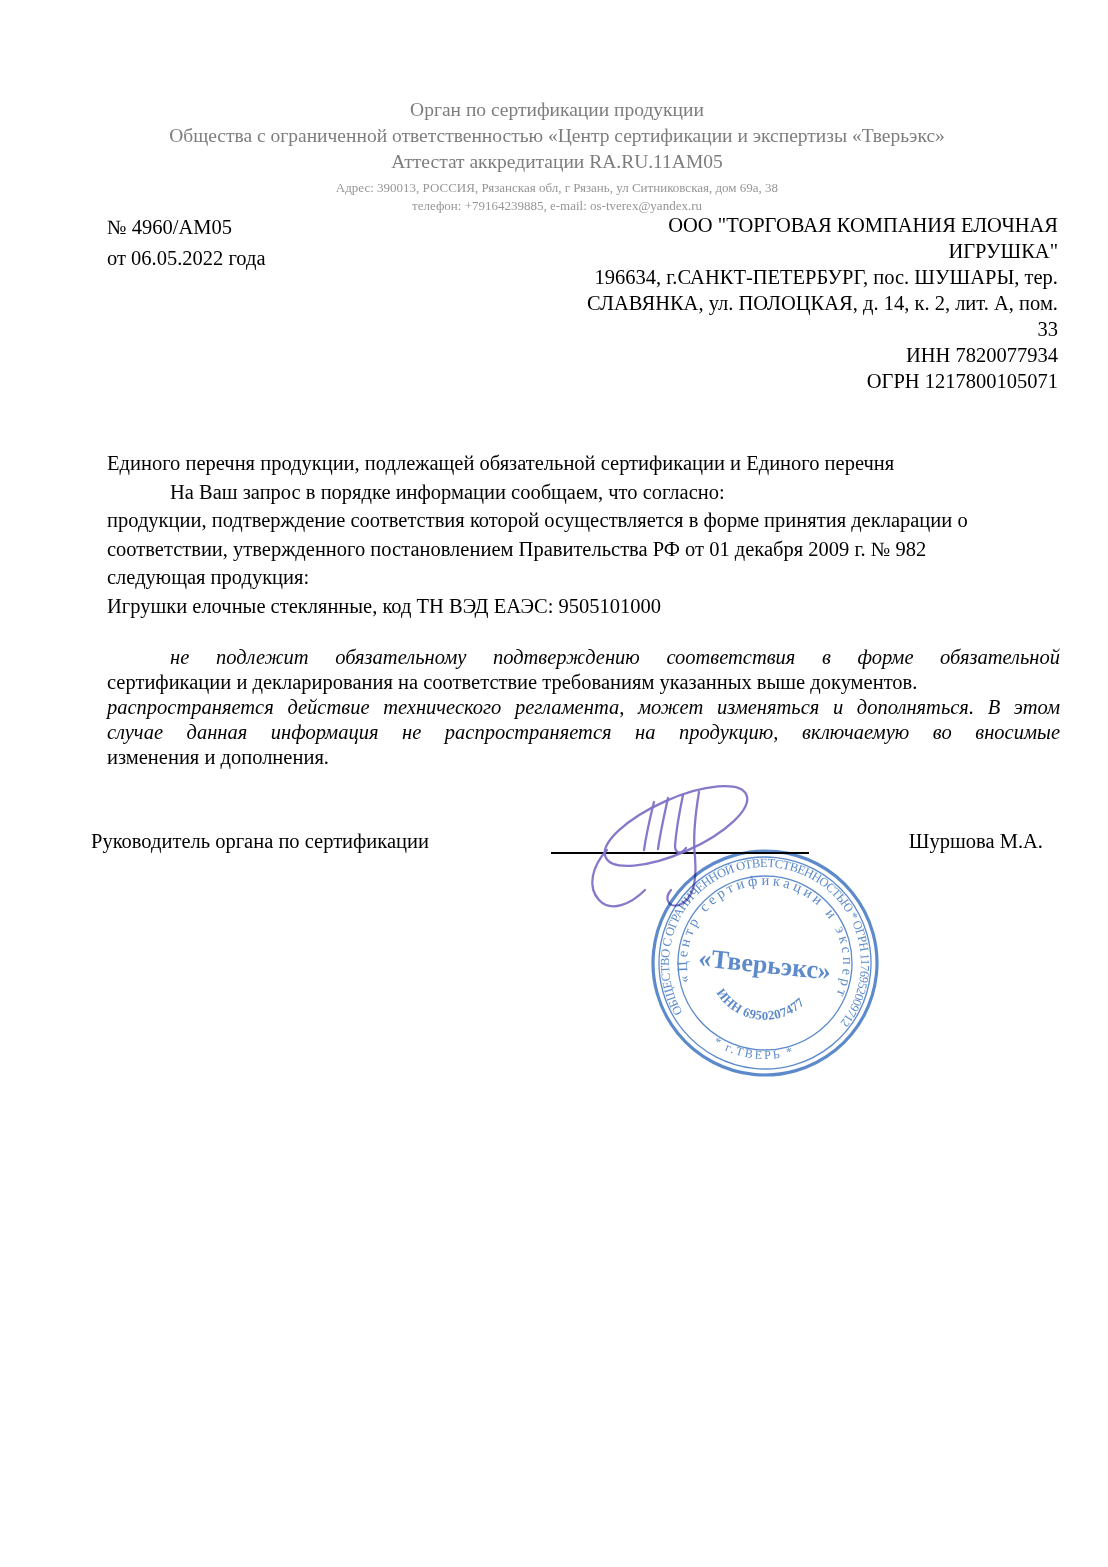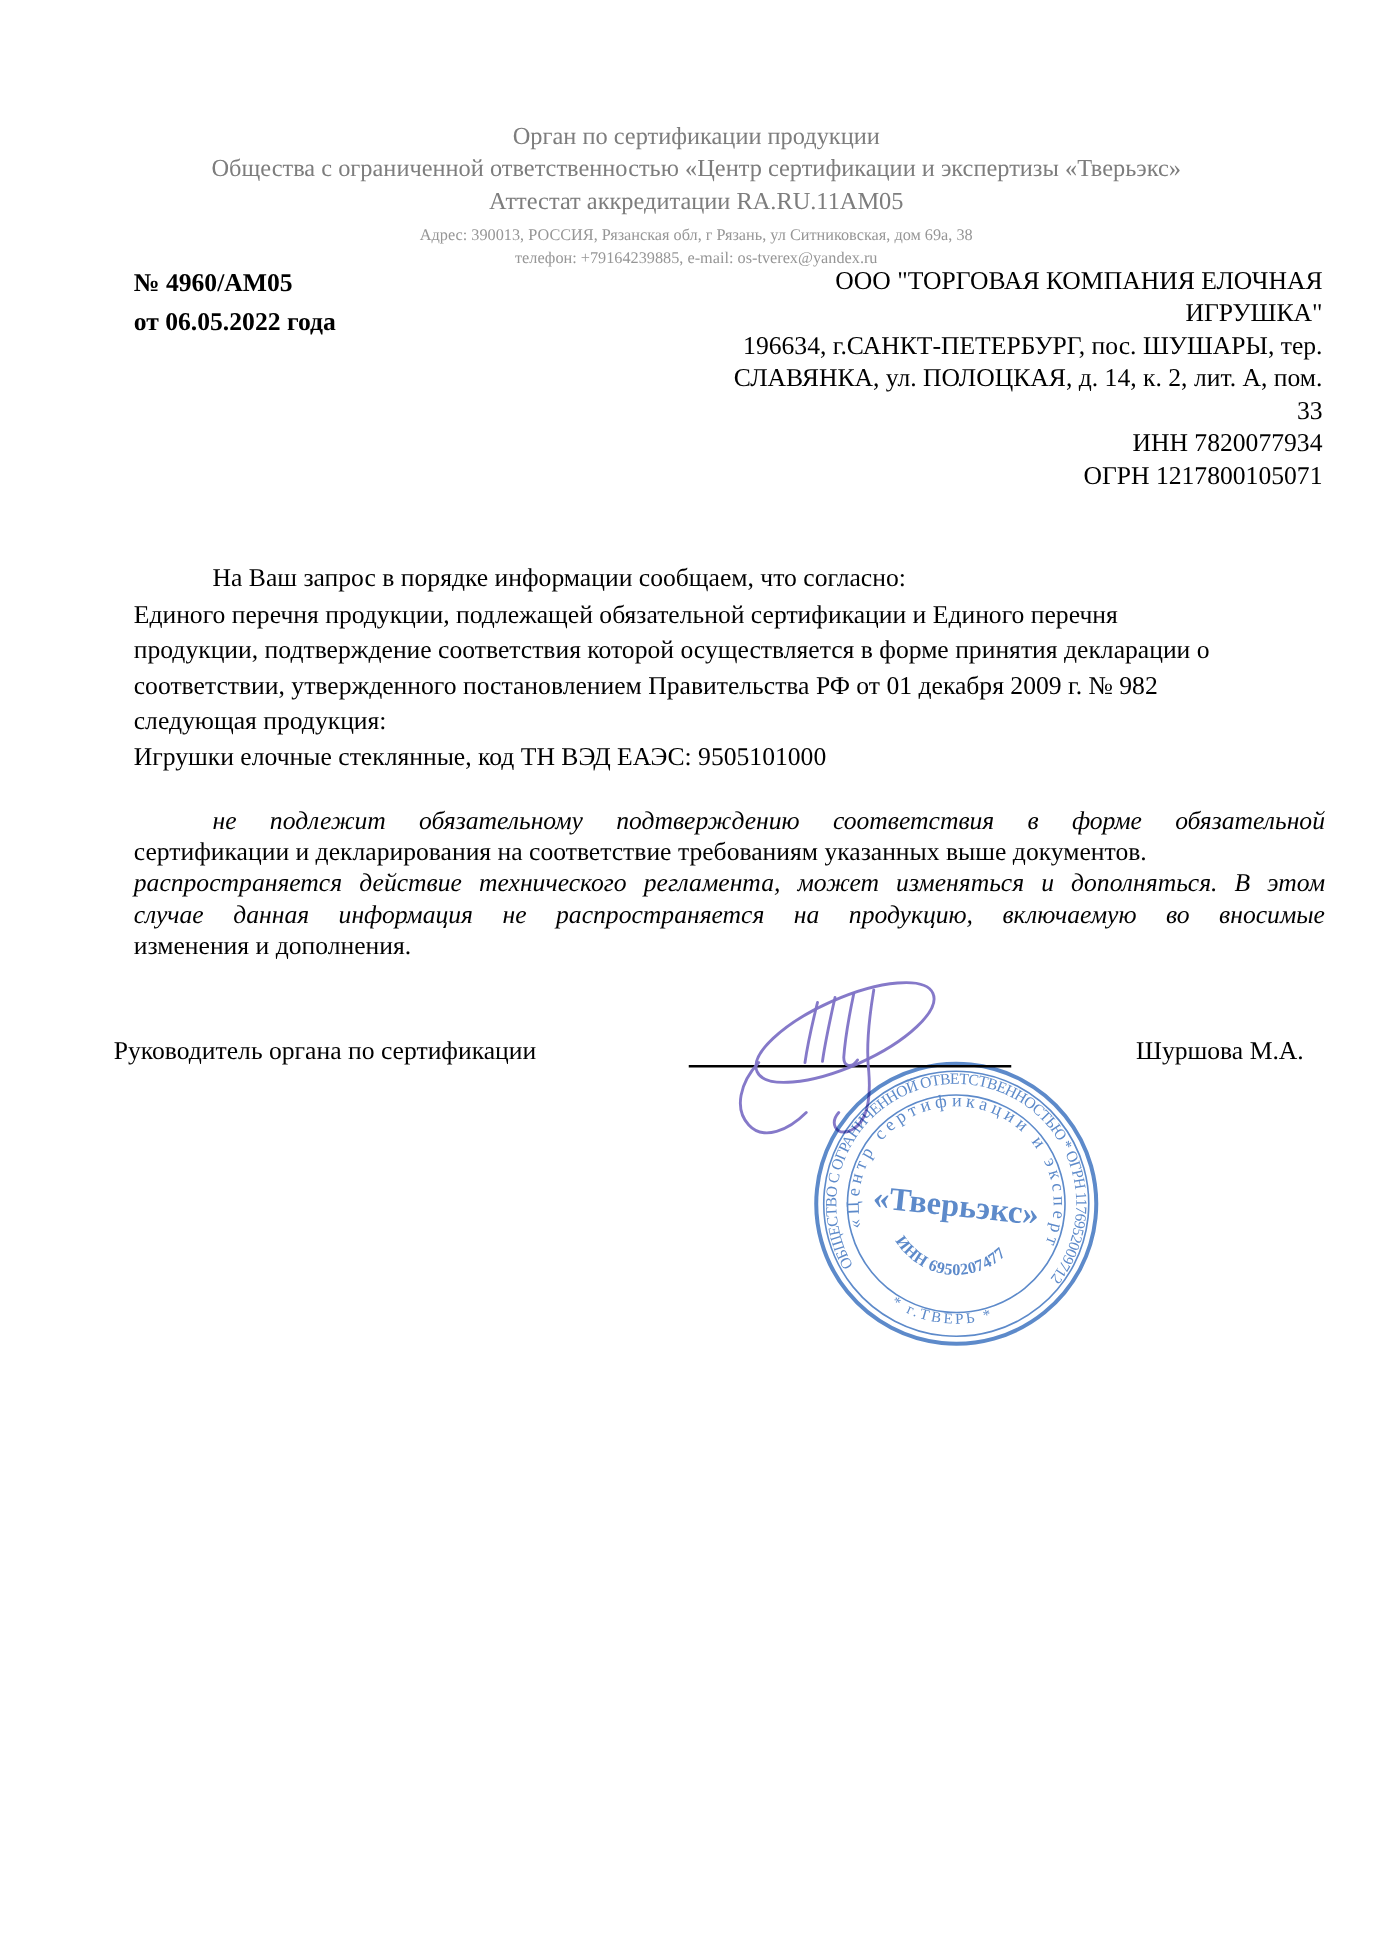--- a/index.html
+++ b/index.html
@@ -6,21 +6,21 @@
   .page{position:relative;width:1108px;height:1567px;background:#ffffff;overflow:hidden;
         font-family:"Liberation Serif","DejaVu Serif",serif;color:#000;}
 
   
   .letterhead{position:absolute;top:55px;left:3px;width:100%;text-align:center;margin-top:42px;}
   .h-main{font-size:19.5px;line-height:26px;color:var(--hdr,#7d7d7d);}
   .h-subwrap{margin-top:4px;}
   .h-sub{font-size:13px;line-height:18px;color:var(--hdr-light,#969696);}
 
   
-  .ref{position:absolute;left:107px;top:212px;font-size:20.5px;line-height:31px;font-weight:bold;}
+  .ref{position:absolute;left:107px;top:212px;font-size:20.5px;line-height:31px;}
   .recipient{position:absolute;right:50px;top:212px;width:640px;text-align:right;
              font-size:20.5px;line-height:26px;}
 
   
   .body-block{position:absolute;left:107px;top:449px;width:953px;font-size:20.5px;}
   .b1{line-height:28.5px;}
   .ind{padding-left:63px;}
   .gap{height:25px;}
   .jl{line-height:25px;text-align:justify;text-align-last:justify;font-style:italic;}
   .pl{line-height:25px;}
@@ -66,22 +66,22 @@
     <div>ООО "ТОРГОВАЯ КОМПАНИЯ ЕЛОЧНАЯ</div>
     <div>ИГРУШКА"</div>
     <div>196634, г.САНКТ-ПЕТЕРБУРГ, пос. ШУШАРЫ, тер.</div>
     <div>СЛАВЯНКА, ул. ПОЛОЦКАЯ, д. 14, к. 2, лит. А, пом.</div>
     <div>33</div>
     <div>ИНН 7820077934</div>
     <div>ОГРН 1217800105071</div>
   </div>
 
   <div class="body-block">
+    <div class="b1">Единого перечня продукции, подлежащей обязательной сертификации и Единого перечня</div>
     <div class="b1 ind">На Ваш запрос в порядке информации сообщаем, что согласно:</div>
-    <div class="b1">Единого перечня продукции, подлежащей обязательной сертификации и Единого перечня</div>
     <div class="b1">продукции, подтверждение соответствия которой осуществляется в форме принятия декларации о</div>
     <div class="b1">соответствии, утвержденного постановлением Правительства РФ от 01 декабря 2009 г. № 982</div>
     <div class="b1">следующая продукция:</div>
     <div class="b1">Игрушки елочные стеклянные, код ТН ВЭД ЕАЭС: 9505101000</div>
     <div class="gap"></div>
     <div class="jl ind">не подлежит обязательному подтверждению соответствия в форме обязательной</div>
     <div class="pl">сертификации и декларирования на соответствие требованиям указанных выше документов.</div>
     <div class="jl">распространяется действие технического регламента, может изменяться и дополняться. В этом</div>
     <div class="jl">случае данная информация не распространяется на продукцию, включаемую во вносимые</div>
     <div class="pl">изменения и дополнения.</div>

